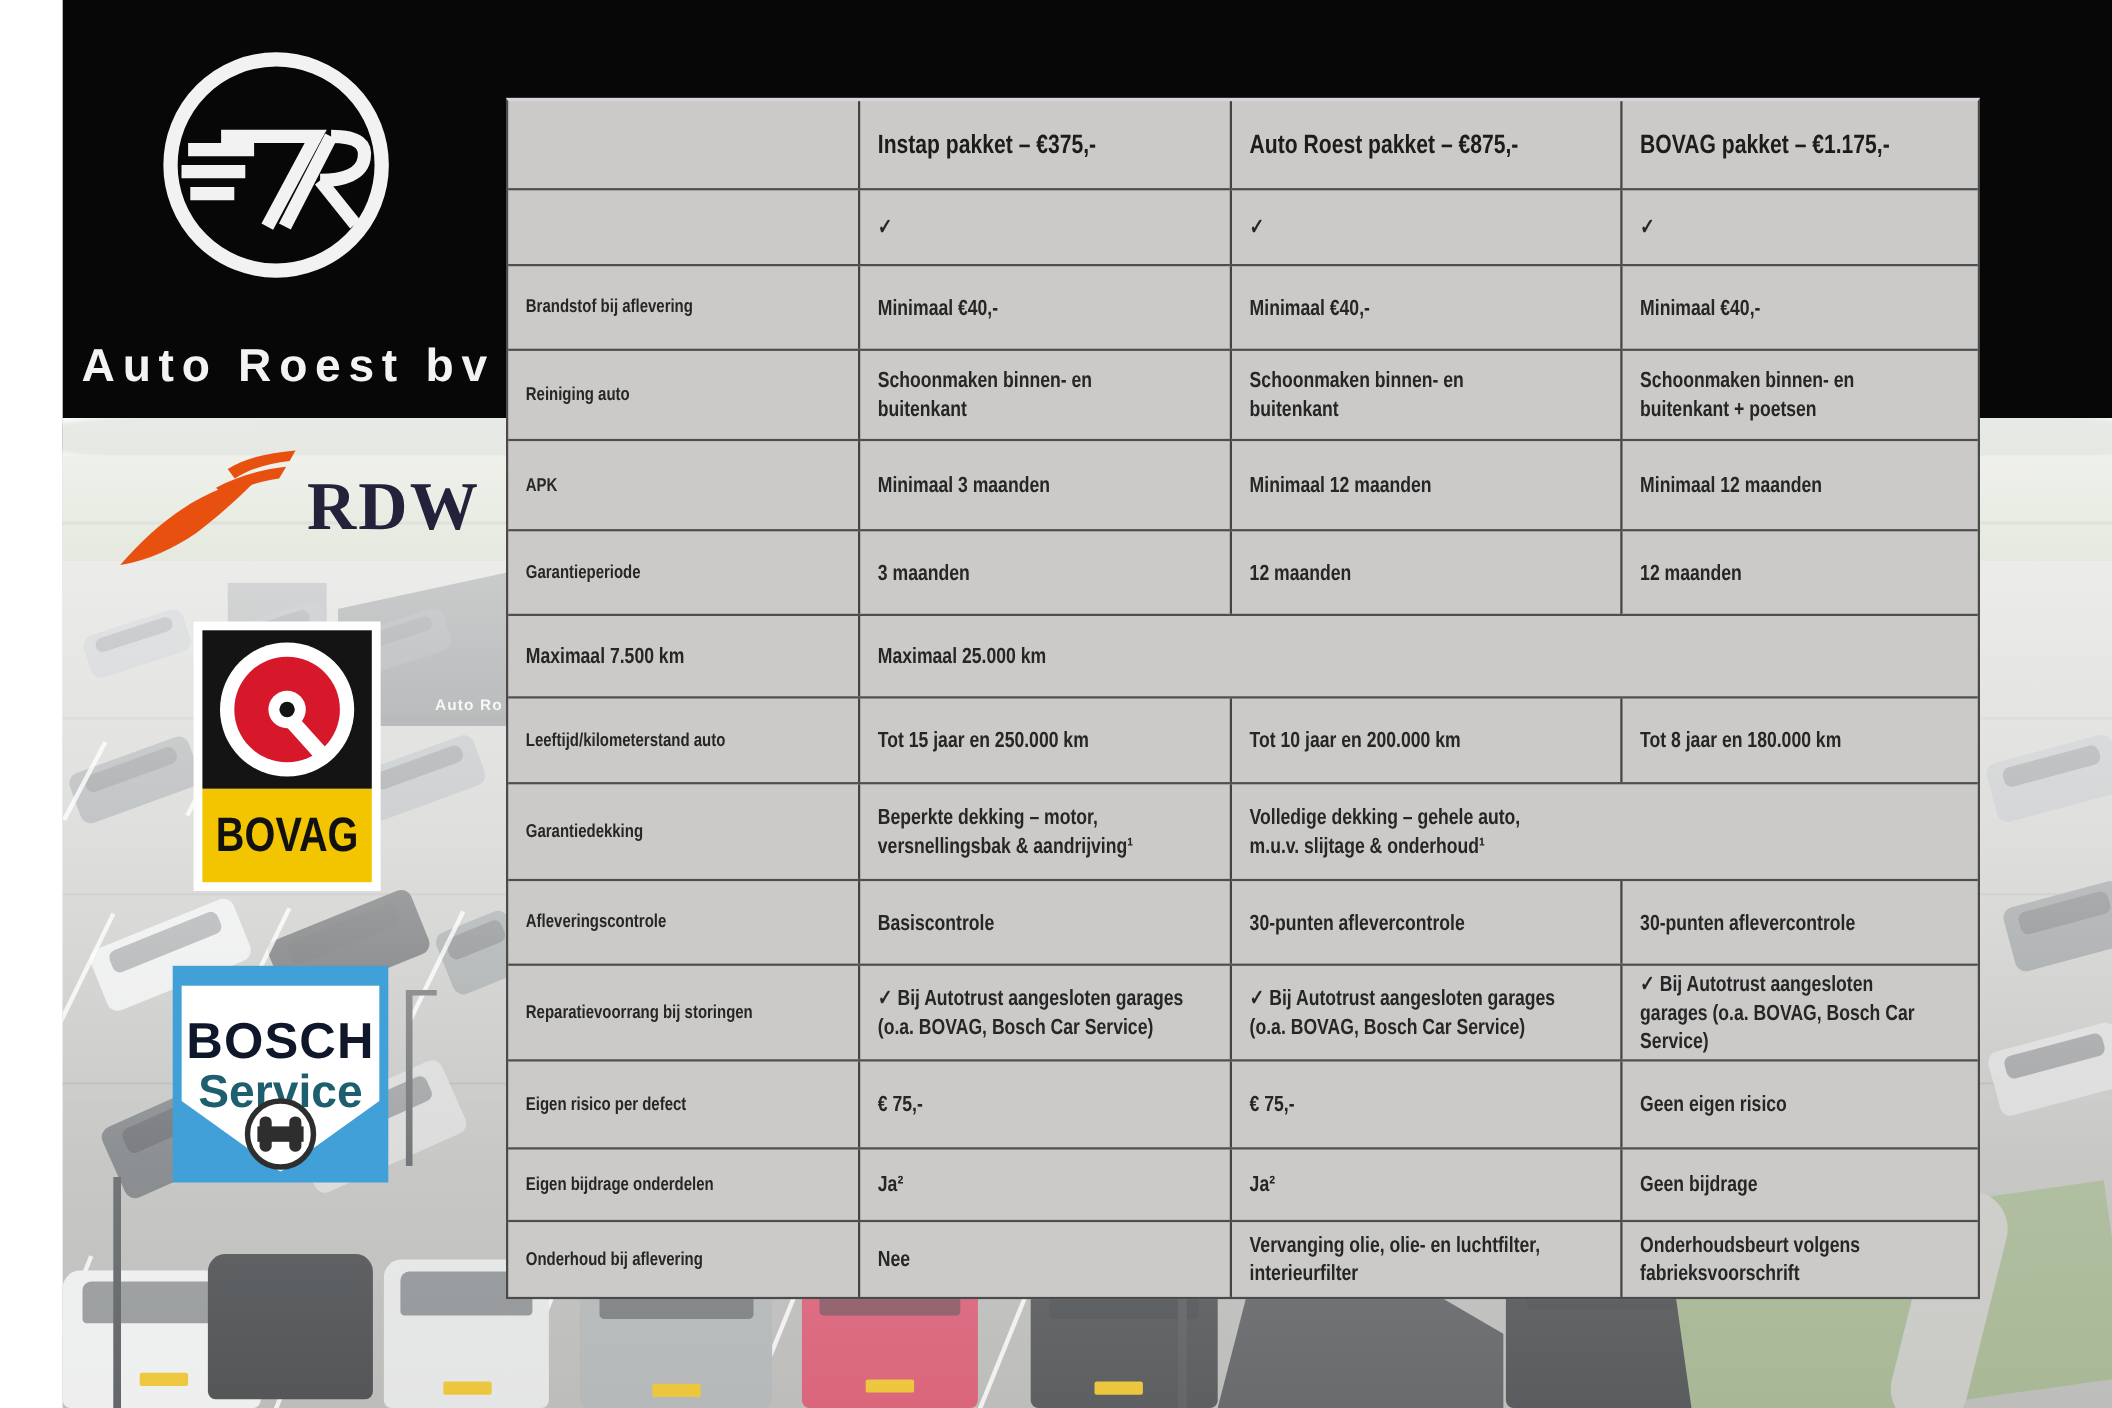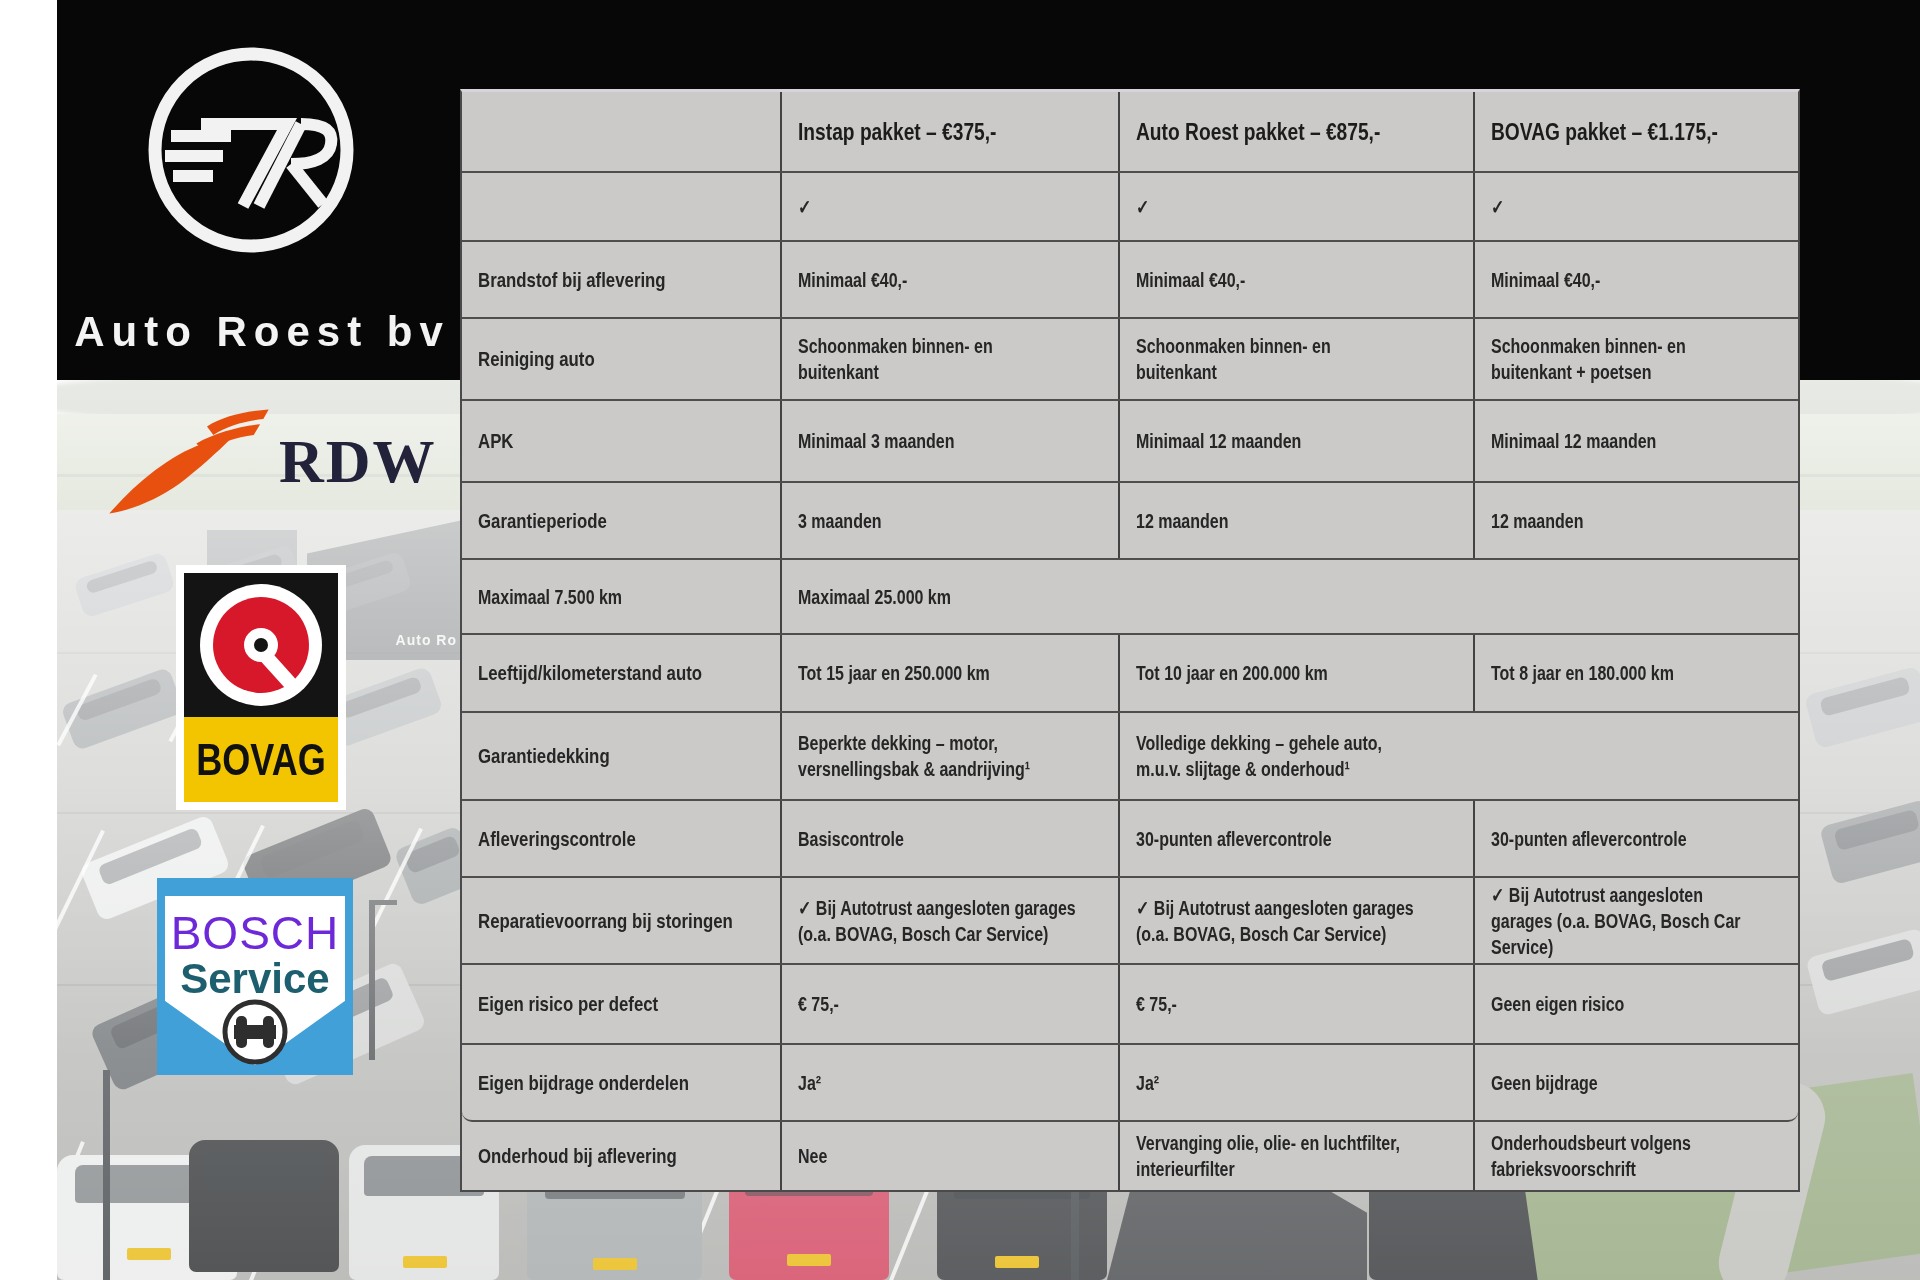--- a/index.html
+++ b/index.html
@@ -47,35 +47,35 @@
   .bv-red{position:absolute;left:50%;top:50%;width:96px;height:96px;margin:-48px 0 0 -48px;border-radius:50%;background:#d7182a;}
   .bv-rod{position:absolute;left:50%;top:50%;width:14px;height:62px;margin-left:-7px;border-radius:7px;background:#ffffff;transform-origin:50% 6px;transform:rotate(-42deg);}
   .bv-head{position:absolute;left:50%;top:50%;width:34px;height:34px;margin:-17px 0 0 -17px;border-radius:50%;background:#ffffff;}
   .bv-dot{position:absolute;left:50%;top:50%;width:14px;height:14px;margin:-7px 0 0 -7px;border-radius:50%;background:#141414;}
 
   
   .bosch{left:157px;top:878px;width:196px;height:197px;background:#42a0d8;position:absolute;}
   .bosch-shield{position:absolute;left:4%;top:9%;width:92%;height:86%;background:#ffffff;
                 clip-path:polygon(0 0,100% 0,100% 62%,50% 100%,0 62%);
                 display:flex;flex-direction:column;align-items:center;}
-  .bosch-word{margin-top:14px;color:#6d28d9;font-size:46px;font-weight:normal;letter-spacing:1px;line-height:1;}
+  .bosch-word{margin-top:27px;color:#0f172a;font-size:46px;font-weight:bold;letter-spacing:1px;line-height:1;}
   .bosch-service{color:#1d5f6e;font-size:42px;font-weight:bold;line-height:1.1;}
   .bosch-emblem{position:absolute;left:50%;bottom:6px;transform:translateX(-50%);}
 
   
   .pricing-table{left:460px;top:89px;width:1340px;background:#cbcac8;
                  border-top:3px solid #d9d3dc;border-left:2px solid #4a4a4a;border-right:2px solid #4a4a4a;border-bottom:2px solid #4a4a4a;box-sizing:border-box;}
   .t-row{display:grid;grid-template-columns:318px 338px 355px 327px;box-sizing:border-box;border-bottom:2px solid #4e4e4e;}
   .t-row:last-child{border-bottom:none;}
   .t-cell{border-left:2px solid #434343;display:flex;align-items:center;box-sizing:border-box;
           padding:4px 6px 4px 16px;color:#262626;font-weight:bold;font-size:20px;line-height:1.3;overflow:hidden;}
   .t-cell:first-child{border-left:none;}
   .t-cell > span{display:inline-block;white-space:pre;transform:scaleX(.8);transform-origin:left center;}
   .t-head .t-cell{font-size:24px;color:#1c1c1c;}
-  .t-label{font-size:21px;}
+  .t-label{font-size:17px;}
 </style>
 </head>
 <body>
 
 <div class="canvas">
 
   <div class="abs photo">
     <div class="abs sky"></div>
     <div class="abs trees" style="left:-40px;width:560px;"></div>
     <div class="abs trees" style="left:520px;width:700px;top:-14px;height:44px;"></div>
@@ -369,21 +369,21 @@
         <div class="t-cell">
           <span>€ 75,-</span>
         </div>
         <div class="t-cell">
           <span>€ 75,-</span>
         </div>
         <div class="t-cell">
           <span>Geen eigen risico</span>
         </div>
       </div>
-      <div class="t-row" style="height: 77px; border-radius: 10px;">
+      <div class="t-row" style="height: 66px;">
         <div class="t-cell t-label">
           <span>Eigen bijdrage onderdelen</span>
         </div>
         <div class="t-cell">
           <span>Ja²</span>
         </div>
         <div class="t-cell">
           <span>Ja²</span>
         </div>
         <div class="t-cell">

